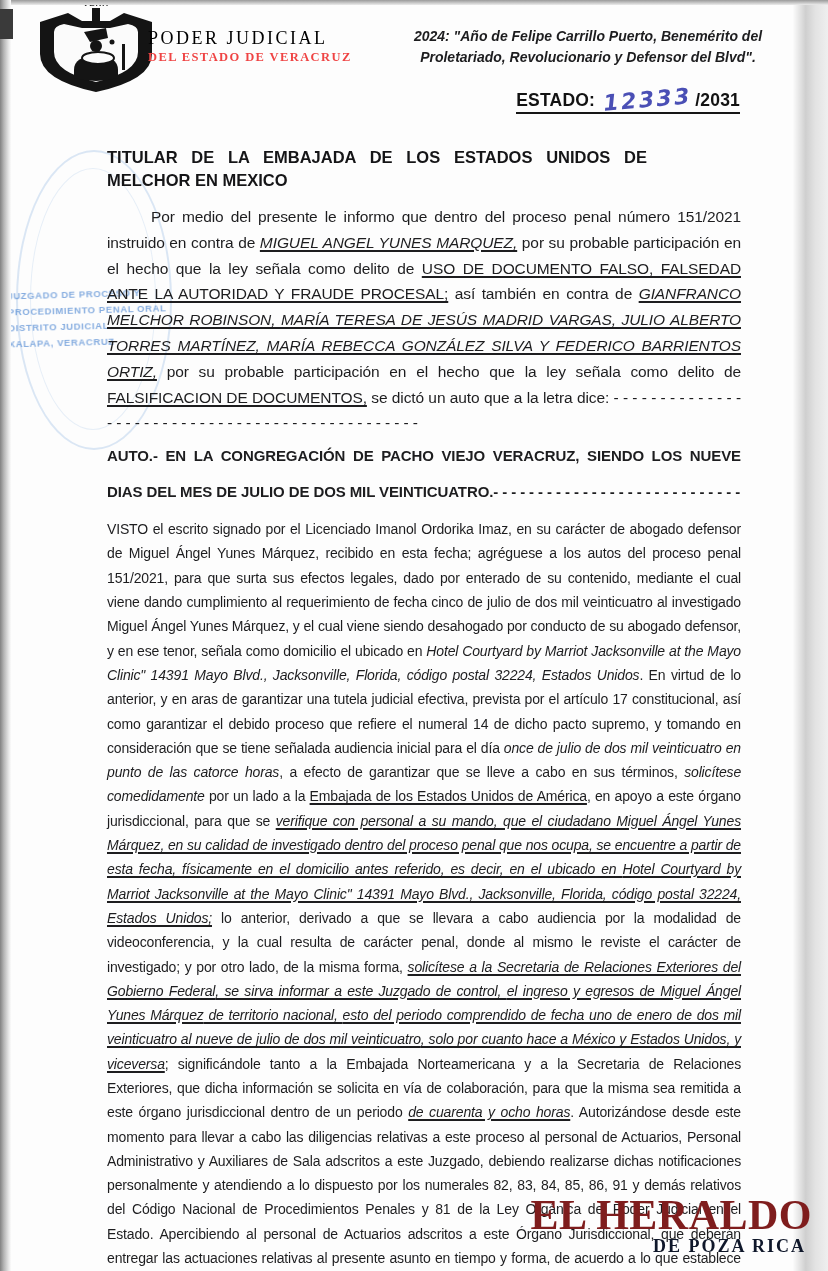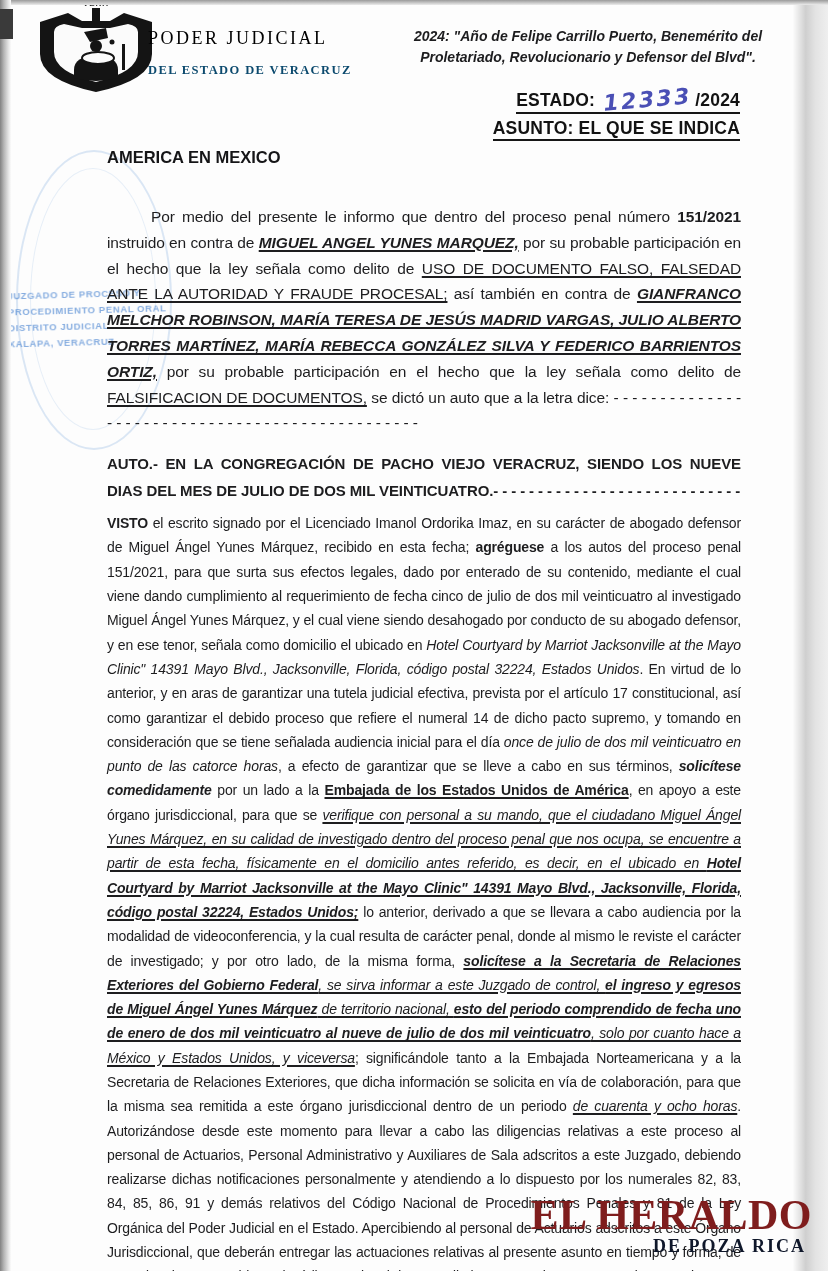--- a/index.html
+++ b/index.html
@@ -12,21 +12,21 @@
              background:linear-gradient(to right,#828282 0,#b5b5b5 35%,#e6e6e6 78%,#fbfbfb 100%);z-index:3;}
   .edge-right{position:absolute;right:0;top:0;width:36px;height:1271px;
               background:linear-gradient(to right,#ffffff 0,#cfcfcf 38%,#e3e3e3 65%,#efefef 100%);z-index:1;}
   .corner-mark{position:absolute;left:0;top:9px;width:13px;height:30px;background:#3a3a3a;z-index:4;}
   
   .seal-wrap{position:absolute;left:34px;top:0px;width:124px;z-index:2;text-align:center;}
   .seal-caption{font-size:8px;font-weight:bold;letter-spacing:1px;color:#2b2b2b;line-height:8px;}
   
   .inst{position:absolute;left:148px;top:28px;z-index:2;}
   .inst1{font-family:"Liberation Serif",serif;font-size:18px;font-weight:400;letter-spacing:2.5px;color:#000000;}
-  .inst2{font-family:"Liberation Serif",serif;font-size:12.5px;font-weight:700;letter-spacing:1.4px;color:#0c4a6e;margin-top:14px;}
+  .inst2{font-family:"Liberation Serif",serif;font-size:12.5px;font-weight:700;letter-spacing:1.4px;color:#ef4444;margin-top:1px;}
   
   .legend{position:absolute;left:392px;top:26px;width:392px;text-align:center;
           font-size:14px;font-weight:700;font-style:italic;line-height:21px;color:#1d1d1f;z-index:2;}
   
   .oficio{position:absolute;top:86px;right:88px;text-align:right;font-weight:700;
           font-size:17.5px;letter-spacing:.2px;color:#121212;z-index:2;}
   .ul-wrap{display:inline-block;border-bottom:2.5px solid #161616;padding-bottom:1px;line-height:1.15;}
   .asunto-line{margin-top:4px;}
   .hand{display:inline-block;font-family:"DejaVu Sans",sans-serif;font-style:italic;font-weight:600;
         font-size:22px;letter-spacing:2.5px;color:#4a4fb5;transform:rotate(-5deg) translateY(1px);padding:0 3px;}
@@ -38,23 +38,23 @@
               color:rgba(60,122,205,.62);font-weight:700;font-size:9.5px;line-height:16px;
               letter-spacing:.6px;filter:blur(.4px);}
   
   .addressee{position:absolute;left:107px;top:146px;width:540px;z-index:2;
              font-size:16.5px;font-weight:700;line-height:23px;color:#151517;}
   .addr1{text-align:justify;text-align-last:justify;}
   
   .body-text{position:absolute;left:107px;top:204px;width:634px;z-index:2;}
   .para{margin:0;text-align:justify;color:#1d1d1f;}
   .para.indent{font-size:15.5px;line-height:25.8px;text-indent:44px;letter-spacing:-.1px;margin-bottom:2px;}
-  .para.auto-line{font-size:15px;line-height:27px;font-weight:700;letter-spacing:-.1px;margin:14px 0 7px;}
+  .para.auto-line{font-size:15px;line-height:36px;font-weight:700;letter-spacing:-.1px;margin:2px 0 7px;}
   .para.visto{font-size:14px;line-height:24.3px;letter-spacing:-.15px;}
-  .seg-b{font-weight:700;}
+  .seg-b{font-weight:400;}
   .seg-i{font-style:italic;}
   .seg-u{text-decoration:underline;text-decoration-thickness:1.5px;text-underline-offset:2px;}
   
   .footer-brand{position:absolute;right:16px;bottom:14px;text-align:right;z-index:4;}
   .brand-main{font-family:"Liberation Serif",serif;font-weight:700;font-size:42px;line-height:40px;
               letter-spacing:.5px;color:#7f1d1d;}
   .brand-sub{font-family:"Liberation Serif",serif;font-weight:700;font-size:18px;letter-spacing:2px;
              color:#0f172a;margin-top:1px;padding-right:6px;}
 </style>
 </head>
@@ -87,38 +87,36 @@
     <div class="inst2">DEL ESTADO DE VERACRUZ</div>
   </div>
 
   <div class="legend">
     <div>2024: "Año de Felipe Carrillo Puerto, Benemérito del</div>
     <div>Proletariado, Revolucionario y Defensor del Blvd".</div>
   </div>
 
   <div class="oficio">
     <div class="oficio-line">
-      <span class="ul-wrap"><span>ESTADO:</span>&nbsp;<span class="hand">12333</span><span>/2024</span></span>
-    </div>
-    <div class="asunto-line">
-      <span class="ul-wrap">ASUNTO: EL QUE SE INDICA</span>
+      <span class="ul-wrap"><span>ESTADO:</span>&nbsp;<span class="hand">12333</span><span>/2031</span></span>
     </div>
   </div>
 
   <div class="stamp-circle"></div>
   <div class="stamp-circle inner"></div>
   <div class="stamp-text" id="stamp-lines">
       <div>JUZGADO DE PROCESO Y</div>
       <div>PROCEDIMIENTO PENAL ORAL</div>
       <div>DISTRITO JUDICIAL</div>
       <div>XALAPA, VERACRUZ</div>
     </div>
 
   <div class="addressee">
-    <div class="addr2">AMERICA EN MEXICO</div>
+    <div class="addr1">TITULAR DE LA EMBAJADA DE LOS ESTADOS UNIDOS DE</div>
+    <div class="addr2">MELCHOR EN MEXICO</div>
   </div>
 
   <div class="body-text" id="body-paragraphs">
       <p class="para indent"><span class="">Por medio del presente le informo que dentro del proceso penal número </span><span class="seg-b">151/2021</span><span class=""> instruido en contra de </span><span class="seg-b seg-i seg-u">MIGUEL ANGEL YUNES MARQUEZ,</span><span class=""> por su probable participación en el hecho que la ley señala como delito de </span><span class="seg-u">USO DE DOCUMENTO FALSO, FALSEDAD ANTE LA AUTORIDAD Y FRAUDE PROCESAL;</span><span class=""> así también en contra de </span><span class="seg-b seg-i seg-u">GIANFRANCO MELCHOR ROBINSON, MARÍA TERESA DE JESÚS MADRID VARGAS, JULIO ALBERTO TORRES MARTÍNEZ, MARÍA REBECCA GONZÁLEZ SILVA Y FEDERICO BARRIENTOS ORTIZ,</span><span class=""> por su probable participación en el hecho que la ley señala como delito de </span><span class="seg-u">FALSIFICACION DE DOCUMENTOS,</span><span class=""> se dictó un auto que a la letra dice: - - - - - - - - - - - - - - - - - - - - - - - - - - - - - - - - - - - - - - - - - - - - - - - -</span></p>
       <p class="para auto-line"><span class="">AUTO.- EN LA CONGREGACIÓN DE PACHO VIEJO VERACRUZ, SIENDO LOS NUEVE DIAS DEL MES DE JULIO DE DOS MIL VEINTICUATRO.- - - - - - - - - - - - - - - - - - - - - - - - - - - -</span></p>
       <p class="para visto"><span class="seg-b">VISTO</span><span class=""> el escrito signado por el Licenciado Imanol Ordorika Imaz, en su carácter de abogado defensor de Miguel Ángel Yunes Márquez, recibido en esta fecha; </span><span class="seg-b">agréguese</span><span class=""> a los autos del proceso penal 151/2021, para que surta sus efectos legales, dado por enterado de su contenido, mediante el cual viene dando cumplimiento al requerimiento de fecha cinco de julio de dos mil veinticuatro al investigado Miguel Ángel Yunes Márquez, y el cual viene siendo desahogado por conducto de su abogado defensor, y en ese tenor, señala como domicilio el ubicado en </span><span class="seg-i">Hotel Courtyard by Marriot Jacksonville at the Mayo Clinic" 14391 Mayo Blvd., Jacksonville, Florida, código postal 32224, Estados Unidos</span><span class="">. En virtud de lo anterior, y en aras de garantizar una tutela judicial efectiva, prevista por el artículo 17 constitucional, así como garantizar el debido proceso que refiere el numeral 14 de dicho pacto supremo, y tomando en consideración que se tiene señalada audiencia inicial para el día </span><span class="seg-i">once de julio de dos mil veinticuatro en punto de las catorce horas</span><span class="">, a efecto de garantizar que se lleve a cabo en sus términos, </span><span class="seg-b seg-i">solicítese comedidamente</span><span class=""> por un lado a la </span><span class="seg-b seg-u">Embajada de los Estados Unidos de América</span><span class="">, en apoyo a este órgano jurisdiccional, para que se </span><span class="seg-i seg-u">verifique con personal a su mando, que el ciudadano Miguel Ángel Yunes Márquez, en su calidad de investigado dentro del proceso penal que nos ocupa, se encuentre a partir de esta fecha, físicamente en el domicilio antes referido, es decir, en el ubicado en </span><span class="seg-b seg-i seg-u">Hotel Courtyard by Marriot Jacksonville at the Mayo Clinic" 14391 Mayo Blvd., Jacksonville, Florida, código postal 32224, Estados Unidos;</span><span class=""> lo anterior, derivado a que se llevara a cabo audiencia por la modalidad de videoconferencia, y la cual resulta de carácter penal, donde al mismo le reviste el carácter de investigado; y por otro lado, de la misma forma, </span><span class="seg-b seg-i seg-u">solicítese a la Secretaria de Relaciones Exteriores del Gobierno Federal</span><span class="seg-i seg-u">, se sirva informar a este Juzgado de control, </span><span class="seg-b seg-i seg-u">el ingreso y egresos de Miguel Ángel Yunes Márquez</span><span class="seg-i seg-u"> de territorio nacional, </span><span class="seg-b seg-i seg-u">esto del periodo comprendido de fecha uno de enero de dos mil veinticuatro al nueve de julio de dos mil veinticuatro</span><span class="seg-i seg-u">, solo por cuanto hace a México y Estados Unidos, y viceversa</span><span class="">; significándole tanto a la Embajada Norteamericana y a la Secretaria de Relaciones Exteriores, que dicha información se solicita en vía de colaboración, para que la misma sea remitida a este órgano jurisdiccional dentro de un periodo </span><span class="seg-i seg-u">de cuarenta y ocho horas</span><span class="">. Autorizándose desde este momento para llevar a cabo las diligencias relativas a este proceso al personal de Actuarios, Personal Administrativo y Auxiliares de Sala adscritos a este Juzgado, debiendo realizarse dichas notificaciones personalmente y atendiendo a lo dispuesto por los numerales 82, 83, 84, 85, 86, 91 y demás relativos del Código Nacional de Procedimientos Penales y 81 de la Ley Orgánica del Poder Judicial en el Estado. Apercibiendo al personal de Actuarios adscritos a este Órgano Jurisdiccional, que deberán entregar las actuaciones relativas al presente asunto en tiempo y forma, de acuerdo a lo que establece el Código Nacional de Procedimientos Penales, y en caso de ser omisos se</span></p>
     </div>
 
   <div class="footer-brand">
     <div class="brand-main">EL HERALDO</div>

